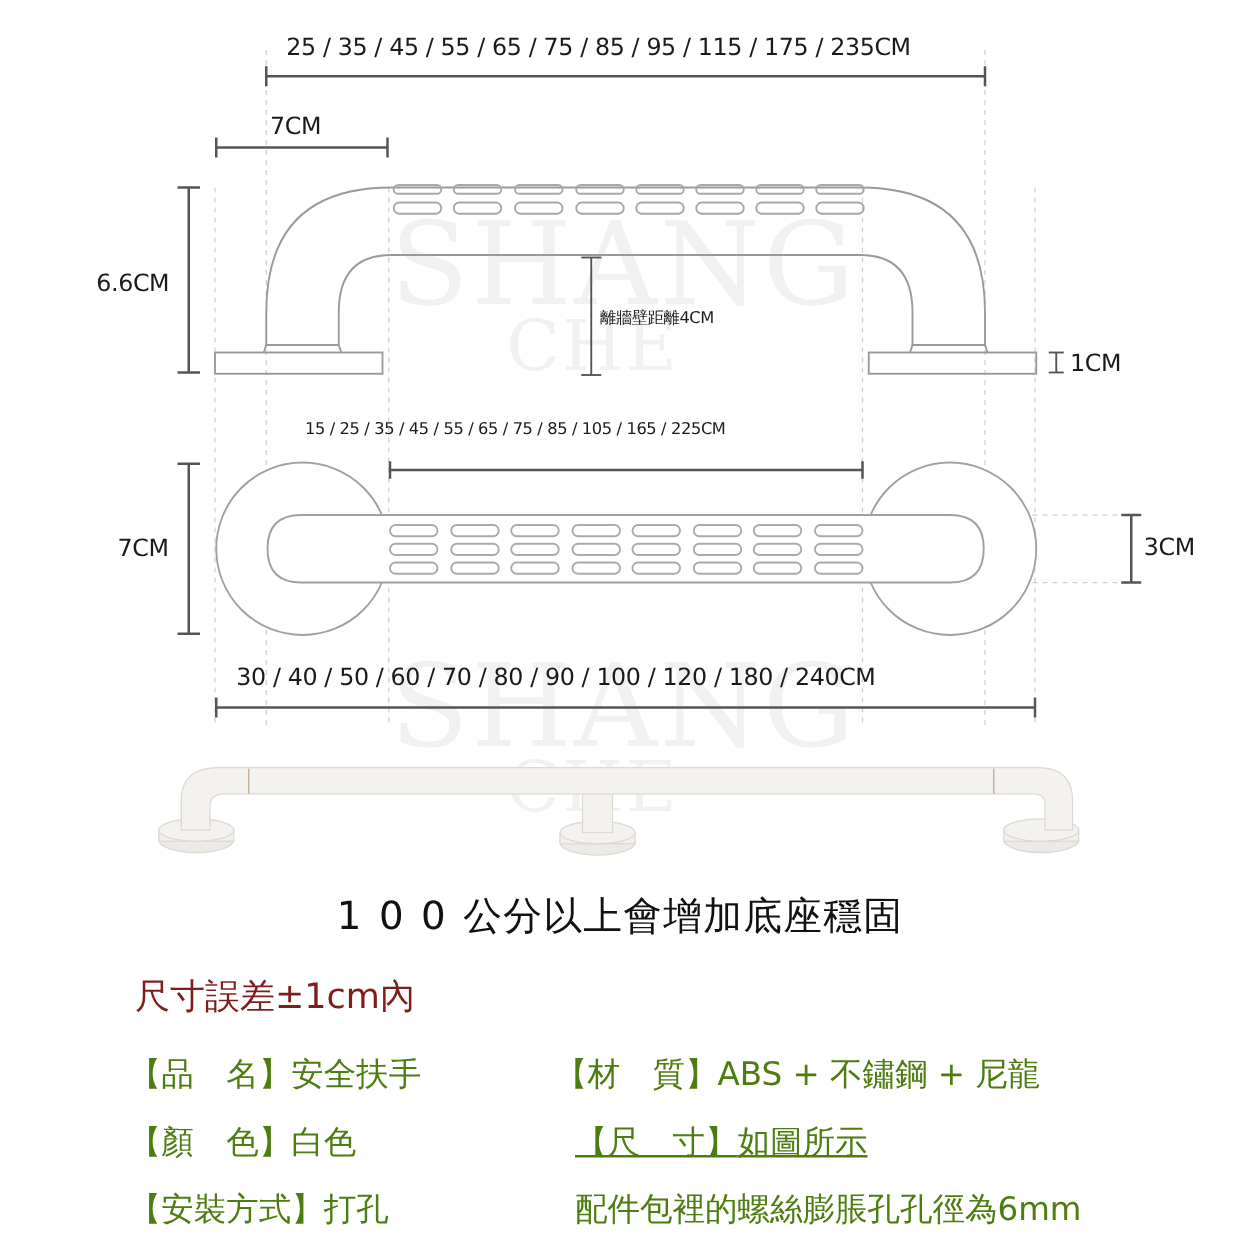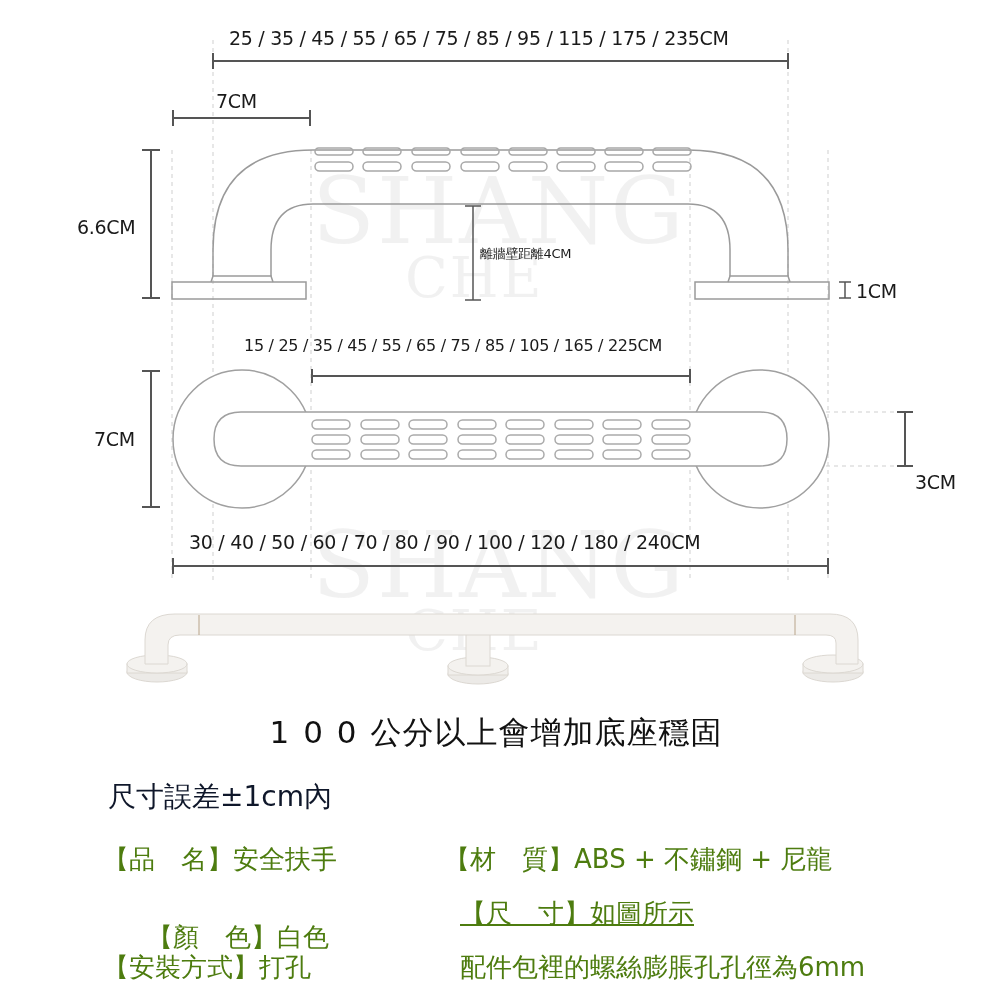--- a/index.html
+++ b/index.html
@@ -22,21 +22,21 @@
       width: 1000px;
       height: 700px;
     }
     .dim-label {
       position: absolute;
       font-size: 19px;
       color: #1a1a1a;
       white-space: nowrap;
       letter-spacing: -0.3px;
     }
-    .dim-label.small { font-size: 16px; }
+    .dim-label.small { font-size: 13px; }
     .dim-label.cjk { font-size: 13px; }
     .watermark {
       position: absolute;
       font-family: "DejaVu Serif", "Liberation Serif", serif;
       color: rgba(180,180,180,0.18);
       white-space: nowrap;
       pointer-events: none;
       letter-spacing: 2px;
     }
     .note-title {
@@ -48,21 +48,21 @@
       font-size: 31px;
       color: #111;
       letter-spacing: 1px;
     }
     .note-title .num { letter-spacing: 14px; }
     .tolerance {
       position: absolute;
       left: 108px;
       top: 778px;
       font-size: 28px;
-      color: #0f172a;
+      color: #7f1d1d;
     }
     .spec {
       position: absolute;
       font-size: 26px;
       color: #4d7c0f;
       white-space: nowrap;
     }
     .spec .bracket-key { letter-spacing: 0px; }
   </style>
 </head>
@@ -213,32 +213,32 @@
   </g>
 </svg>
 
 <div class="dim-label" style="left:229px; top:27px;">25 / 35 / 45 / 55 / 65 / 75 / 85 / 95 / 115 / 175 / 235CM</div>
 <div class="dim-label" style="left:216px; top:90px;">7CM</div>
 <div class="dim-label" style="left:77px; top:216px;">6.6CM</div>
 <div class="dim-label cjk" style="left:480px; top:245px;">離牆壁距離4CM</div>
 <div class="dim-label" style="left:856px; top:280px;">1CM</div>
 <div class="dim-label small" style="left:244px; top:336px;">15 / 25 / 35 / 45 / 55 / 65 / 75 / 85 / 105 / 165 / 225CM</div>
 <div class="dim-label" style="left:94px; top:428px;">7CM</div>
-<div class="dim-label" style="left:915px; top:427px;margin-top:44px;">3CM</div>
+<div class="dim-label" style="left:915px; top:427px;">3CM</div>
 <div class="dim-label" style="left:189px; top:531px;">30 / 40 / 50 / 60 / 70 / 80 / 90 / 100 / 120 / 180 / 240CM</div>
 
 <div class="note-title">
   <span class="num">100</span><span>公分以上會增加底座穩固</span>
 </div>
 <div class="tolerance">尺寸誤差±1cm內</div>
 
 <div class="spec" style="left:103px; top:842px;">
   <span class="bracket-key">【品　名】</span><span>安全扶手</span>
 </div>
-<div class="spec" style="left:103px; top:920px;margin-left:44px;">
+<div class="spec" style="left:103px; top:896px;">
   <span class="bracket-key">【顏　色】</span><span>白色</span>
 </div>
 <div class="spec" style="left:103px; top:950px;">
   <span class="bracket-key">【安裝方式】</span><span>打孔</span>
 </div>
 <div class="spec" style="left:444px; top:842px;text-align:right;">
   <span class="bracket-key">【材　質】</span><span>ABS + 不鏽鋼 + 尼龍</span>
 </div>
 <div class="spec" style="left:460px; top:896px;text-decoration:underline;">
   <span class="bracket-key">【尺　寸】</span><span>如圖所示</span>

